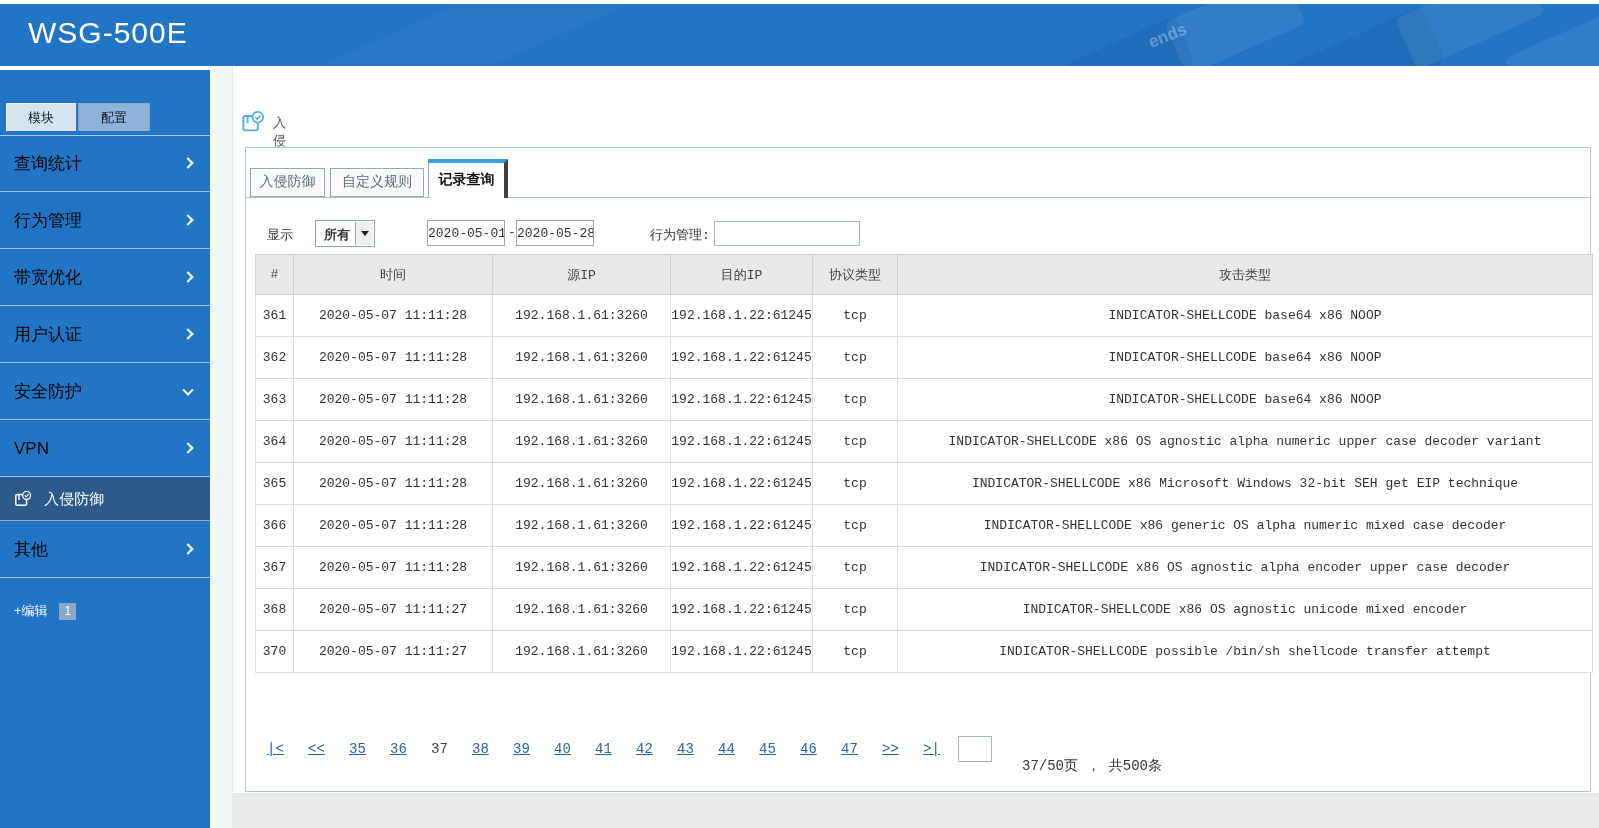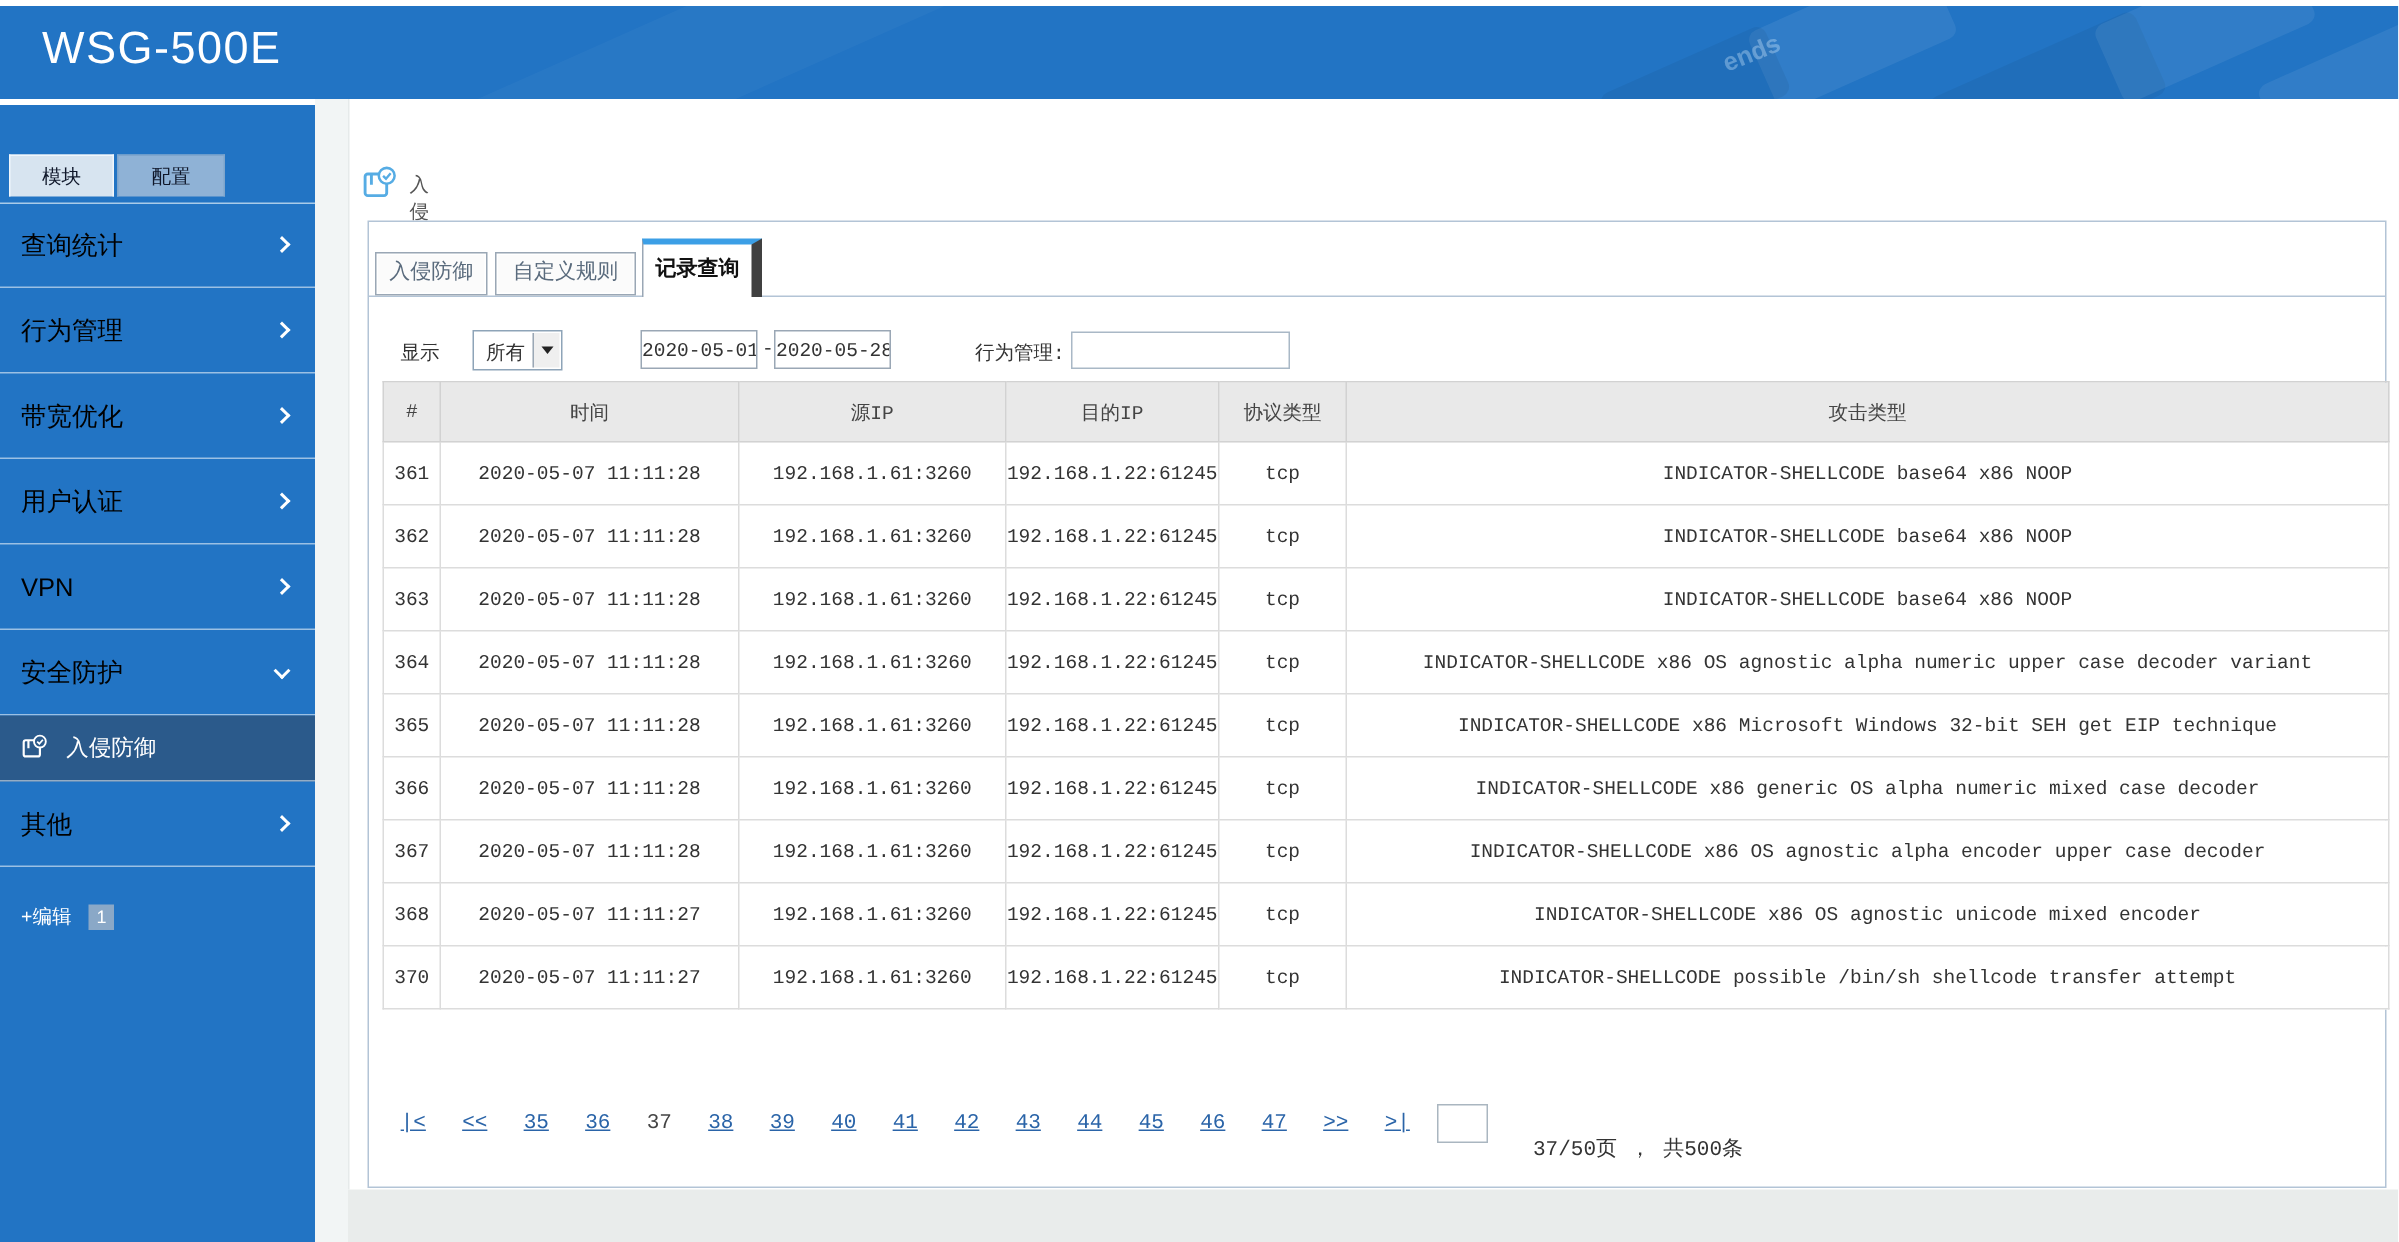--- a/index.html
+++ b/index.html
@@ -39,26 +39,26 @@
 
   .breadcrumb { position:absolute; left:4px; top:44px; height:24px; }
   .bc-label { position:absolute; left:36px; top:4px; font-size:13px; color:#555; font-family:"Liberation Mono",monospace; }
 
   .panel { position:absolute; left:12px; top:81px; width:1346px; height:645px; background:#fff; border:1px solid #b3c4d6; }
   .tabstrip-line { position:absolute; left:0; top:49px; width:100%; height:0; border-top:1px solid #b3c4d6; }
   .tab { position:absolute; text-align:center; font-size:14px; cursor:pointer; font-family:"Liberation Mono",monospace; }
   .tab.inactive { top:20px; height:29px; line-height:27px; background:#fbfbfb; border:1px solid #9aa7b5; box-shadow:inset 0 0 0 1px #fff; color:#5a6b7d; }
   .tab.t0 { left:4px; width:75px; }
   .tab.t1 { left:84px; width:94px; }
-  .tab.active { left:182px; top:11px; width:80px; height:39px; line-height:34px; background:#fff; border-left:1px solid #9aa7b5; border-right:7px solid #404040; border-top:4px solid #3c9fe6; color:#111; font-weight:bold; z-index:3; }
+  .tab.active { left:182px; top:11px; width:80px; height:39px; line-height:34px; background:#fff; border-left:1px solid #9aa7b5; border-right:4px solid #404040; border-top:4px solid #3c9fe6; color:#111; font-weight:bold; z-index:3; }
 
   
   .filter-row { position:absolute; left:0; top:71px; width:100%; height:30px; font-family:"Liberation Mono",monospace; font-size:13px; color:#333; }
   .f-label-show { position:absolute; left:21px; top:7px; }
-  .f-select { position:absolute; left:69px; top:1px; width:60px; height:27px; border:1px solid #8ea4b8; background:#fff; cursor:pointer; }
+  .f-select { position:absolute; left:69px; top:1px; width:60px; height:27px; border:1px solid #8ea4b8; background:#fff; cursor:pointer;font-weight:bold; }
   .f-select .sel-text { position:absolute; left:8px; top:5px; }
   .f-select .sel-btn { position:absolute; right:1px; top:1px; width:18px; height:23px; background:#efefef; border-left:1px solid #9aa7b5; }
   .f-select .sel-btn::after { content:""; position:absolute; left:5px; top:9px; border-left:4px solid transparent; border-right:4px solid transparent; border-top:5px solid #222; }
   .f-date { position:absolute; top:1px; width:78px; height:26px; border:1px solid #9aa7b5; text-align:center; font-family:"Liberation Mono",monospace; font-size:13px; color:#333; background:#fff; }
   .f-date.from { left:181px; }
   .f-date.to { left:270px; }
   .f-dash { position:absolute; left:262px; top:6px; }
   .f-label-search { position:absolute; left:404px; top:7px; }
   .f-search { position:absolute; left:468px; top:2px; width:146px; height:25px; border:1px solid #a9b8c6; background:#fff; font-size:13px; padding:0 4px; }
 
@@ -110,26 +110,26 @@
       </div>
       <div class="menu-item">
         <span>带宽优化</span>
         <span class="chev right"></span>
       </div>
       <div class="menu-item">
         <span>用户认证</span>
         <span class="chev right"></span>
       </div>
       <div class="menu-item">
-        <span>VPN</span>
-        <span class="chev right"></span>
-      </div>
-      <div class="menu-item">
         <span>安全防护</span>
         <span class="chev down"></span>
+      </div>
+      <div class="menu-item">
+        <span>VPN</span>
+        <span class="chev right"></span>
       </div>
       <div class="submenu-item">
         <span class="sicon">
           <svg width="18" height="18" viewBox="0 0 20 20" class="icon-ips">
             <rect x="2" y="5" width="12" height="12" rx="1.5" fill="none" stroke="#ffffff" stroke-width="1.6"></rect>
             <line x1="5.5" y1="5" x2="5.5" y2="11" stroke="#ffffff" stroke-width="1.6"></line>
             <circle cx="14" cy="6" r="4.4" fill="#2b5a8b" stroke="#ffffff" stroke-width="1.4"></circle>
             <polyline points="12,6 13.6,7.6 16.2,4.6" fill="none" stroke="#ffffff" stroke-width="1.3"></polyline>
           </svg>
         </span>

